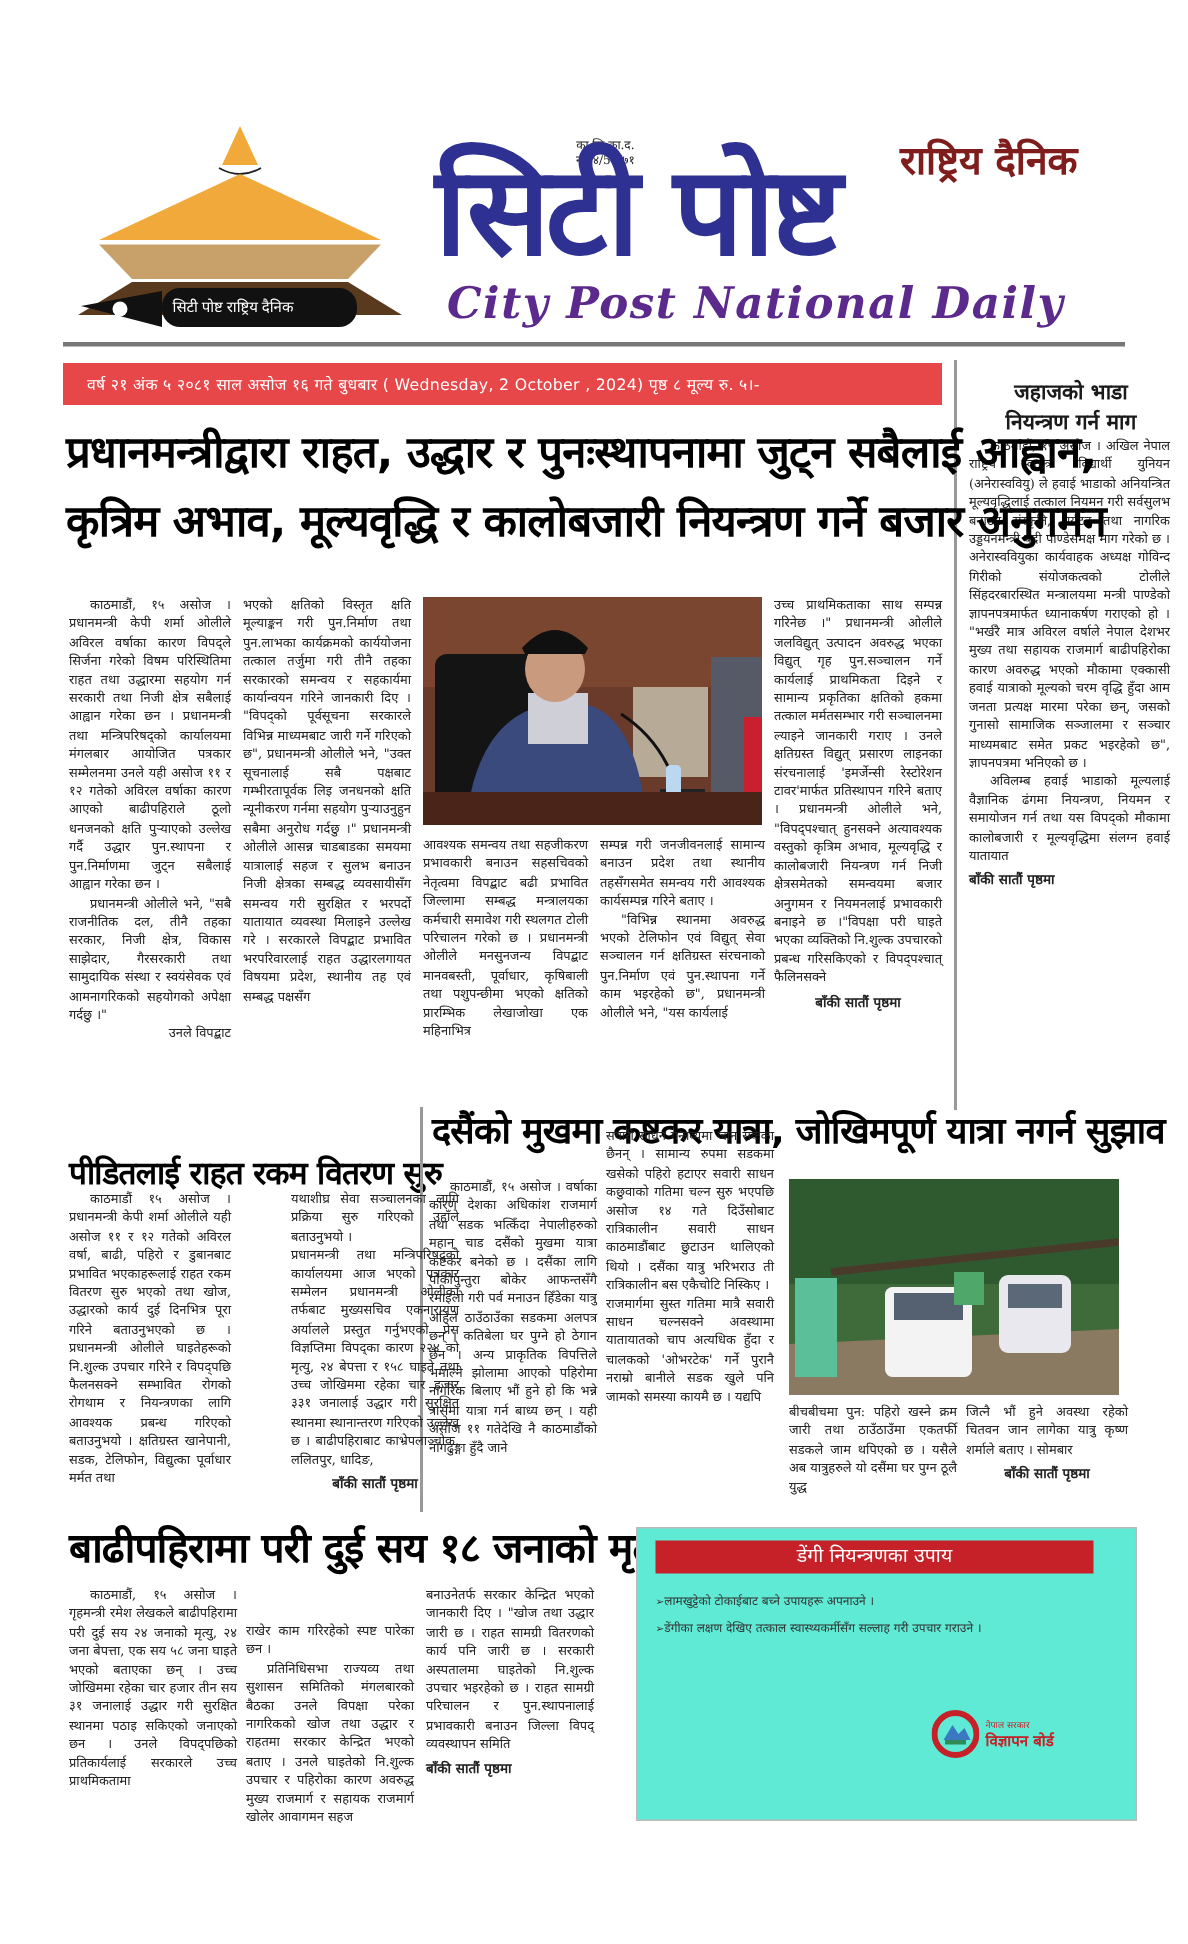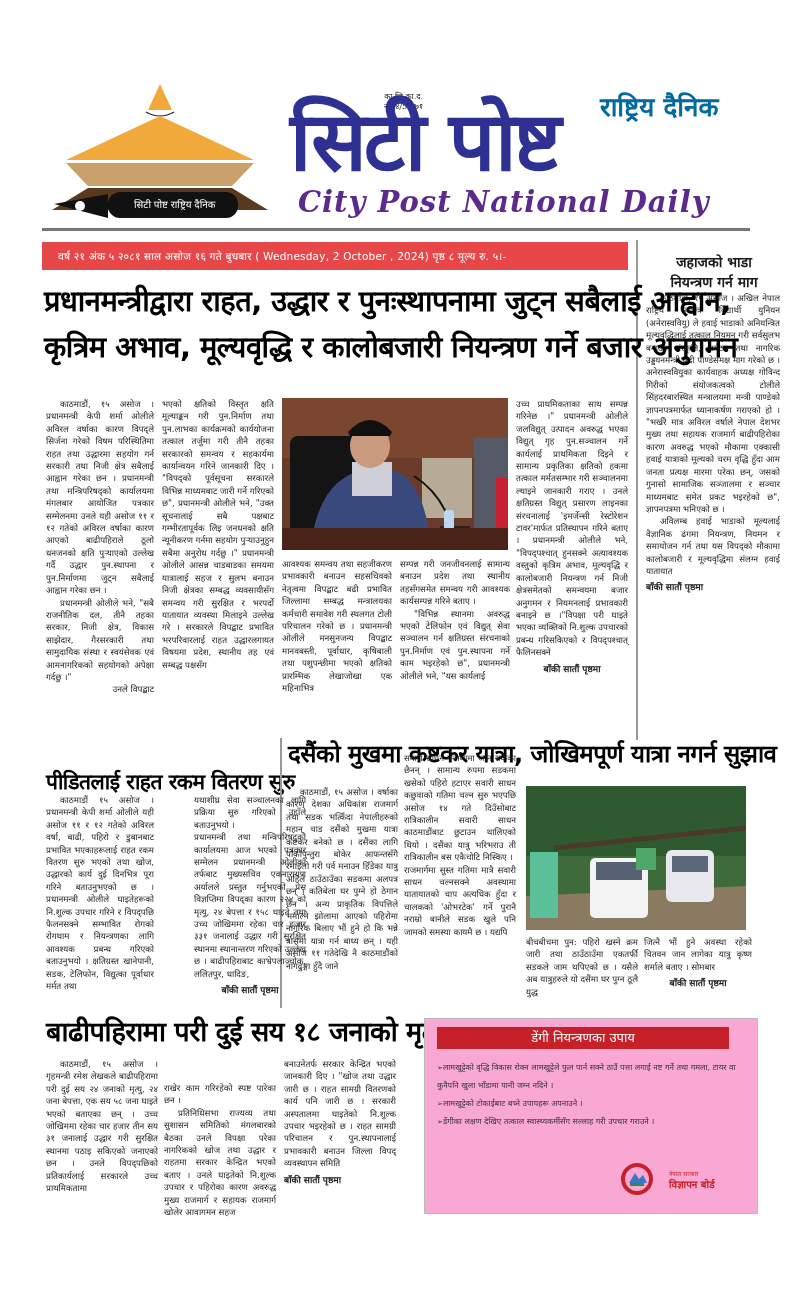--- a/index.html
+++ b/index.html
@@ -7,57 +7,57 @@
   .abs { position: absolute; }
   .body-text { font-size: 8.6px; line-height: 12.4px; text-align: justify; color: #222; }
   .body-text p { text-indent: 14px; }
   .headline { font-family: "DejaVu Sans", sans-serif; font-weight: bold; color: #000; letter-spacing: -0.5px; }
   .more { font-weight: bold; font-size: 9px; margin-top: 4px; font-family: "DejaVu Sans", sans-serif; }
   .vline { position: absolute; width: 2px; background: #999; }
 
   
   .logo-svg { left: 48px; top: 82px; width: 225px; height: 140px; }
   .reg { left: 384px; top: 92px; font-size: 8px; line-height: 10px; text-align: center; color: #222; }
-  .rashtriya { left: 600px; top: 88px; color: #0369a1; font-size: 26px; font-weight: bold; font-family: "DejaVu Sans", sans-serif; }
+  .rashtriya { left: 600px; top: 88px; color: #7f1d1d; font-size: 26px; font-weight: bold; font-family: "DejaVu Sans", sans-serif; }
   .brand-dev { left: 290px; top: 92px; color: #2e3192; font-size: 82px; font-weight: bold; font-family: "DejaVu Sans", sans-serif; letter-spacing: -3px; line-height: 100px; }
   .brand-en { left: 298px; top: 185px; color: #5b2a8c; font-size: 29px; font-weight: bold; font-style: italic; font-family: "DejaVu Serif", serif; letter-spacing: 1px; }
   .mast-rule { left: 42px; top: 228px; width: 708px; height: 3px; background: #777; }
 
   .dateline { left: 42px; top: 242px; width: 586px; height: 28px; background: #e8474a; color: #fff; font-size: 10.5px; font-family: "DejaVu Sans", sans-serif; display: flex; align-items: center; padding-left: 16px; letter-spacing: 0.2px; }
 
   .side-head { left: 644px; top: 252px; width: 140px; text-align: center; font-size: 14px; line-height: 20px; font-weight: bold; font-family: "DejaVu Sans", sans-serif; }
 
   .main-head { left: 44px; top: 278px; width: 592px; font-size: 31px; line-height: 46px; }
 
   .photo1 { left: 282px; top: 398px; width: 226px; height: 152px; background: linear-gradient(180deg,#5b2f24 0%,#6e3b2a 40%,#4a2a20 70%,#5a3326 100%); overflow: hidden; }
   .photo2 { left: 526px; top: 786px; width: 220px; height: 144px; background: linear-gradient(180deg,#3f5e3a 0%,#4f7044 45%,#7a7160 75%,#8b7a60 100%); overflow: hidden; }
 
-  .dengue-box { left: 424px; top: 1018px; width: 334px; height: 196px; border: 1px solid #bbb; background: #f9a8d4; }
+  .dengue-box { left: 424px; top: 1018px; width: 334px; height: 196px; border: 1px solid #bbb; background: #5eead4; }
   .dengue-title { position: absolute; left: 12px; top: 8px; width: 292px; height: 22px; background: #c62128; color: #fff; text-align: center; font-size: 13px; line-height: 22px; font-family: "DejaVu Sans", sans-serif; }
   .dengue-list { position: absolute; left: 12px; top: 40px; width: 300px; font-size: 8px; line-height: 18px; color: #333; list-style: none; }
   .dengue-list li::before { content: "\27A2 "; font-size: 7px; }
-  .board-logo { position: absolute; left: 196px; top: 144px; display: flex; align-items: center; gap: 16px; }
+  .board-logo { position: absolute; left: 196px; top: 121px; display: flex; align-items: center; gap: 4px; }
   .board-text { color: #c62128; font-size: 10px; font-weight: bold; font-family: "DejaVu Sans", sans-serif; line-height: 11px; }
   .board-text small { display: block; font-size: 6px; font-weight: normal; }
 </style>
 </head>
 <body>
 
 <svg class="abs logo-svg" viewBox="0 0 225 140">
   <polygon points="112,2 100,28 124,28" fill="#f2a93b"></polygon>
   <path d="M98,30 Q112,38 126,30" stroke="#222" fill="none" stroke-width="1.2"></path>
   <polygon points="112,34 18,78 206,78" fill="#f2a93b"></polygon>
   <rect x="18" y="78" width="188" height="3" fill="#fff"></rect>
   <polygon points="18,81 206,81 184,104 40,104" fill="#c8a06a"></polygon>
   <polygon points="40,106 184,106 220,128 4,128" fill="#5a3a1e"></polygon>
   <polygon points="6,122 60,112 60,136" fill="#111"></polygon>
   <circle cx="32" cy="124" r="5" fill="#fff"></circle>
   <rect x="60" y="110" width="130" height="26" rx="12" fill="#111"></rect>
 </svg>
-<div class="abs" style="left:115px;top:197px;color:#fff;font-size:10px;font-family:Liberation Sans, sans-serif;margin-left:19px;">सिटी पोष्ट राष्ट्रिय दैनिक</div>
+<div class="abs" style="left:115px;top:197px;color:#fff;font-size:10px;font-family:Liberation Serif, serif;">सिटी पोष्ट राष्ट्रिय दैनिक</div>
 
 <div class="abs reg">
   <div>का.जि.का.द.</div>
   <div>नं.३४/50/७१</div>
 </div>
 <div class="abs rashtriya">राष्ट्रिय दैनिक</div>
 <div class="abs brand-dev">सिटी पोष्ट</div>
 <div class="abs brand-en">City Post National Daily</div>
 <div class="abs mast-rule"></div>
 
@@ -169,21 +169,20 @@
   <p>प्रतिनिधिसभा राज्यव्य तथा सुशासन समितिको मंगलबारको बैठका उनले विपक्षा परेका नागरिकको खोज तथा उद्धार र राहतमा सरकार केन्द्रित भएको बताए । उनले घाइतेको नि.शुल्क उपचार र पहिरोका कारण अवरुद्ध मुख्य राजमार्ग र सहायक राजमार्ग खोलेर आवागमन सहज</p>
 </div>
 <div class="abs body-text" style="left:284px;top:1058px;width:112px;">
   <p style="text-indent:0;">बनाउनेतर्फ सरकार केन्द्रित भएको जानकारी दिए । "खोज तथा उद्धार जारी छ । राहत सामग्री वितरणको कार्य पनि जारी छ । सरकारी अस्पतालमा घाइतेको नि.शुल्क उपचार भइरहेको छ । राहत सामग्री परिचालन र पुन.स्थापनालाई प्रभावकारी बनाउन जिल्ला विपद् व्यवस्थापन समिति</p>
   <div class="more">बाँकी सातौं पृष्ठमा</div>
 </div>
 
 <div class="abs dengue-box">
   <div class="dengue-title">डेंगी नियन्त्रणका उपाय</div>
   <ul class="dengue-list">
-    <li>लामखुट्टेको वृद्धि विकास रोक्न लामखुट्टेले फुल पार्न सक्ने ठाउँ पत्ता लगाई नष्ट गर्ने तथा गमला, टायर वा कुनैपनि खुला भाँडामा पानी जम्न नदिने ।</li>
     <li>लामखुट्टेको टोकाईबाट बच्ने उपायहरू अपनाउने ।</li>
     <li>डेंगीका लक्षण देखिए तत्काल स्वास्थ्यकर्मीसँग सल्लाह गरी उपचार गराउने ।</li>
   </ul>
   <div class="board-logo">
     <svg width="32" height="32" viewBox="0 0 32 32">
       <circle cx="16" cy="16" r="14" fill="none" stroke="#c62128" stroke-width="4"></circle>
       <polygon points="8,20 14,10 18,16 22,12 26,20" fill="#3b78c2"></polygon>
       <rect x="9" y="20" width="14" height="3" fill="#2e8b57"></rect>
     </svg>
     <div class="board-text">

